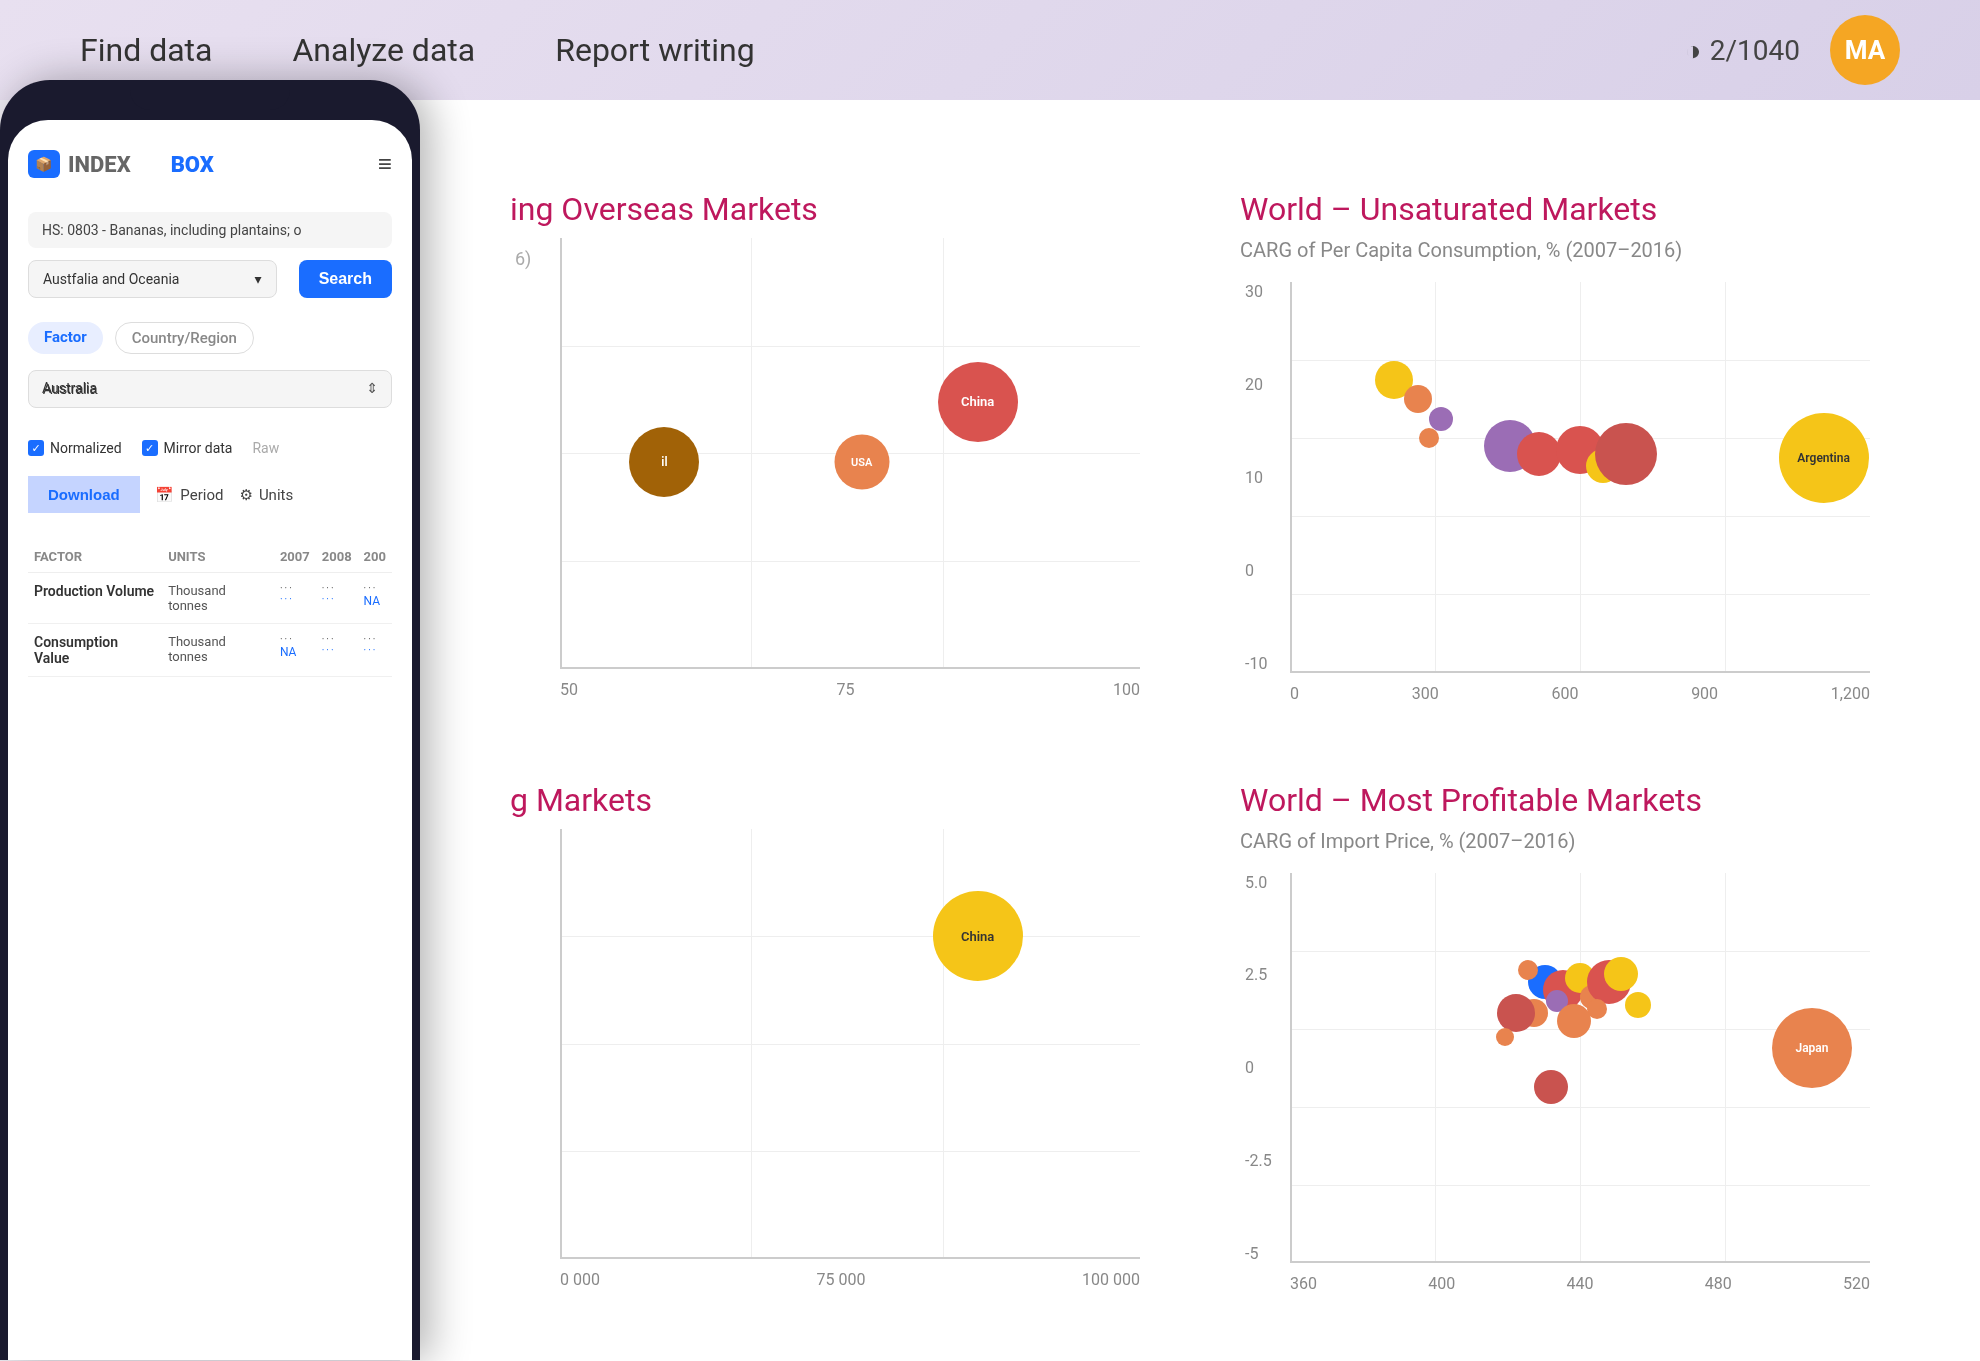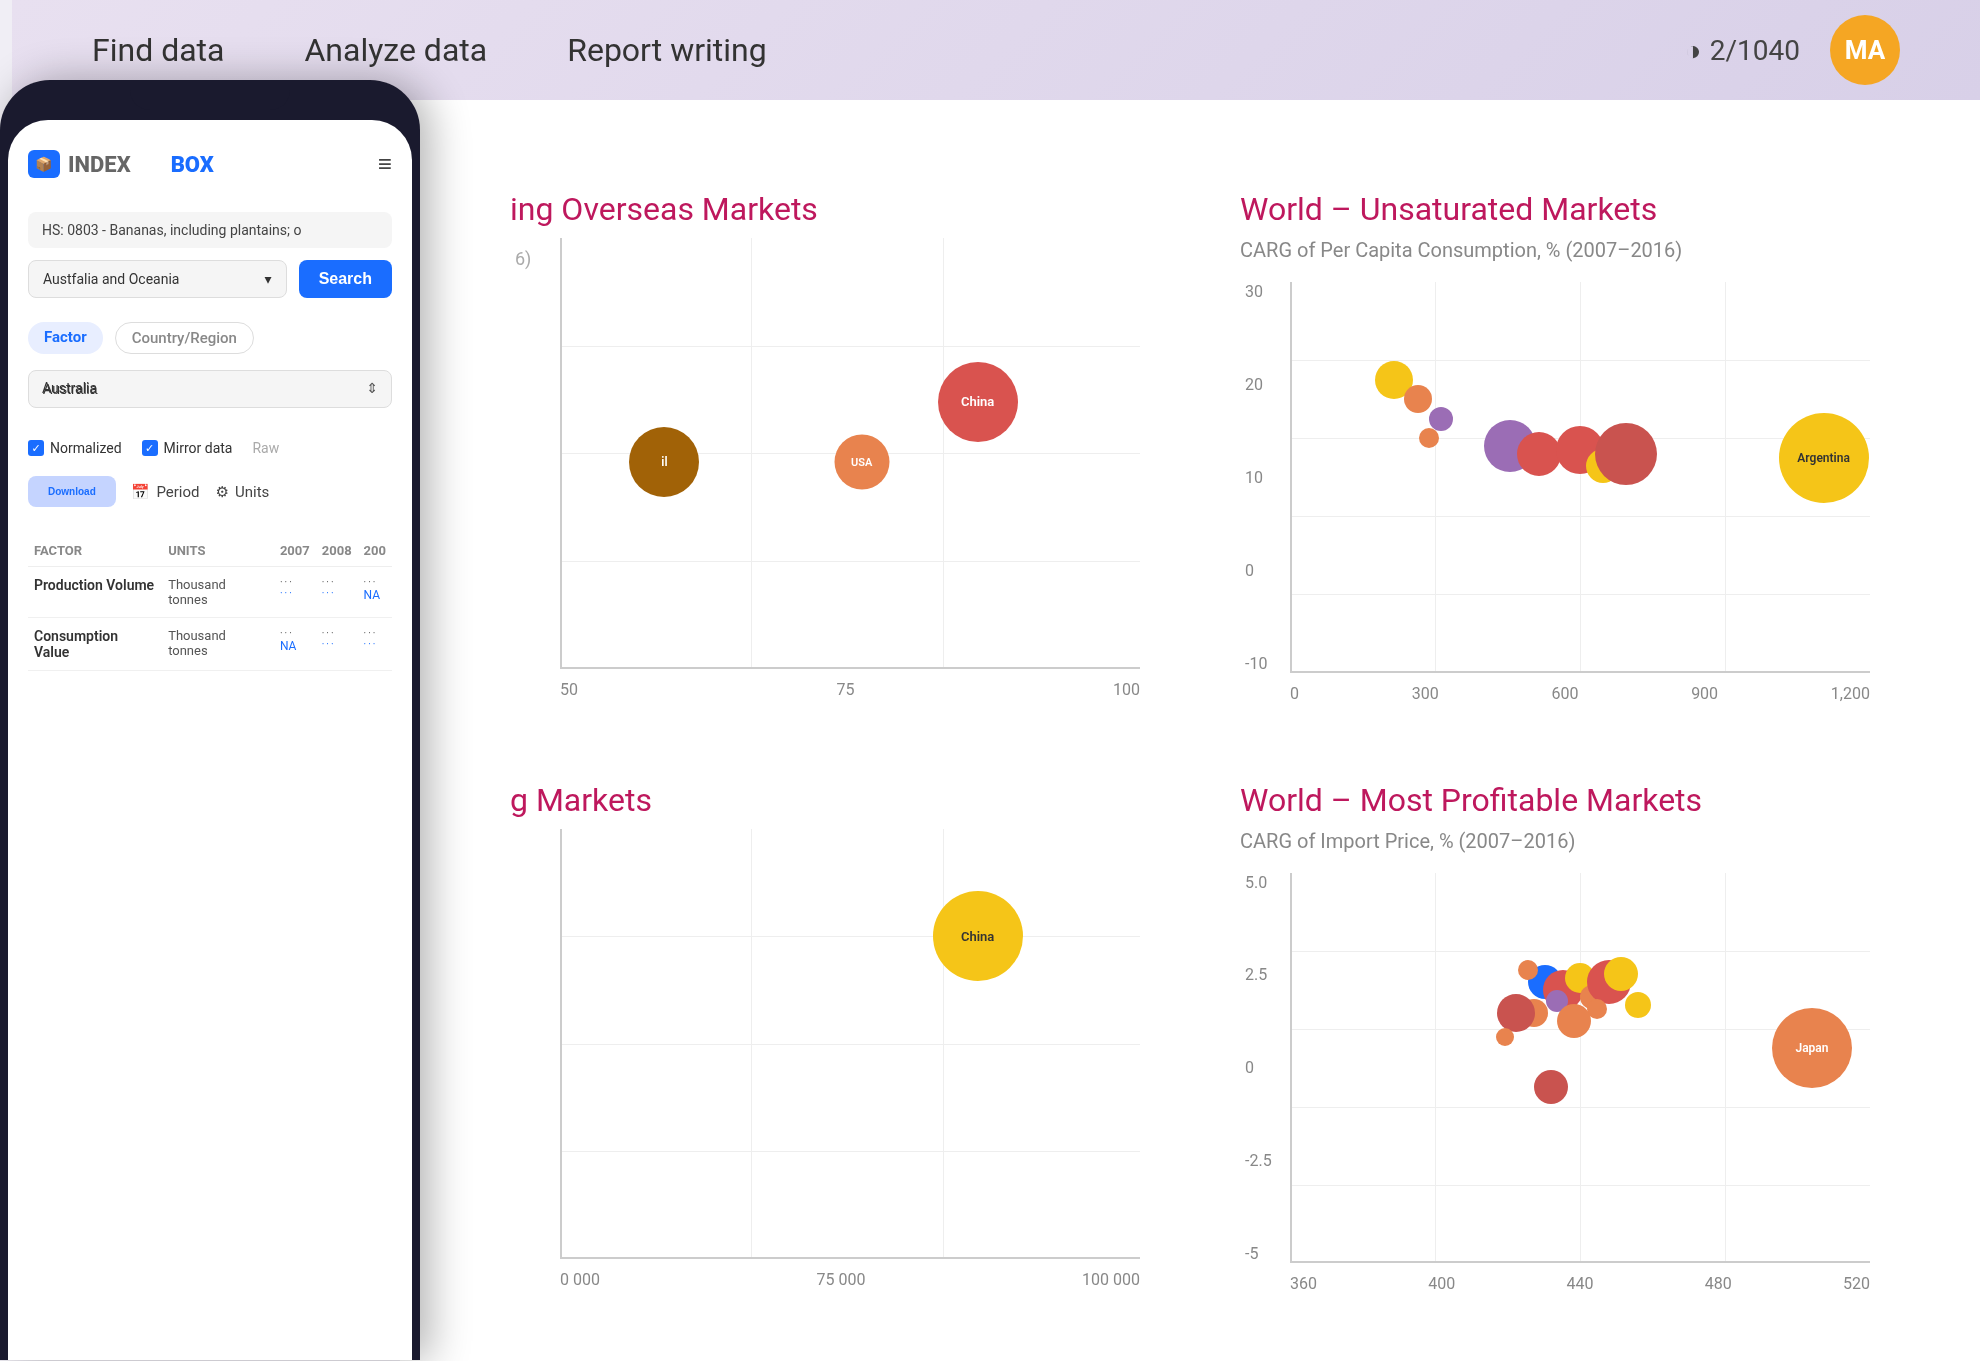--- a/index.html
+++ b/index.html
@@ -16,21 +16,20 @@
     .top-nav {
       position: absolute;
       top: 0; left: 0; right: 0;
       height: 100px;
       background: linear-gradient(135deg, #e8e0f0 0%, #d8d0e8 100%);
       display: flex;
       align-items: center;
       padding: 0 80px;
       gap: 80px;
       z-index: 10;
-      margin-left: 12px;
     }
     .nav-item {
       font-size: 32px;
       color: #333;
       cursor: pointer;
       padding: 8px 0;
     }
     .nav-right {
       margin-left: auto;
       display: flex;
@@ -210,21 +209,21 @@
       color: #444;
       margin-bottom: 12px;
       white-space: nowrap;
       overflow: hidden;
       text-overflow: ellipsis;
     }
 
     .region-search-row {
       display: flex;
       align-items: center;
-      gap: 12px;
+      gap: 22px;
       margin-bottom: 24px;
     }
 
     .region-select {
       flex: 1;
       background: #f5f5f5;
       border: 1px solid #ddd;
       border-radius: 8px;
       padding: 10px 14px;
       font-size: 14px;
@@ -335,23 +334,23 @@
       display: flex;
       align-items: center;
       gap: 16px;
       margin-bottom: 28px;
     }
 
     .download-btn {
       background: #c5d4ff;
       color: #1a6dff;
       border: none;
-      border-radius: 8px;
+      border-radius: 0;
       padding: 10px 20px;
-      font-size: 10px;
+      font-size: 15px;
       font-weight: 600;
       cursor: pointer;
     }
 
     .action-link {
       display: flex;
       align-items: center;
       gap: 6px;
       font-size: 15px;
       color: #444;

